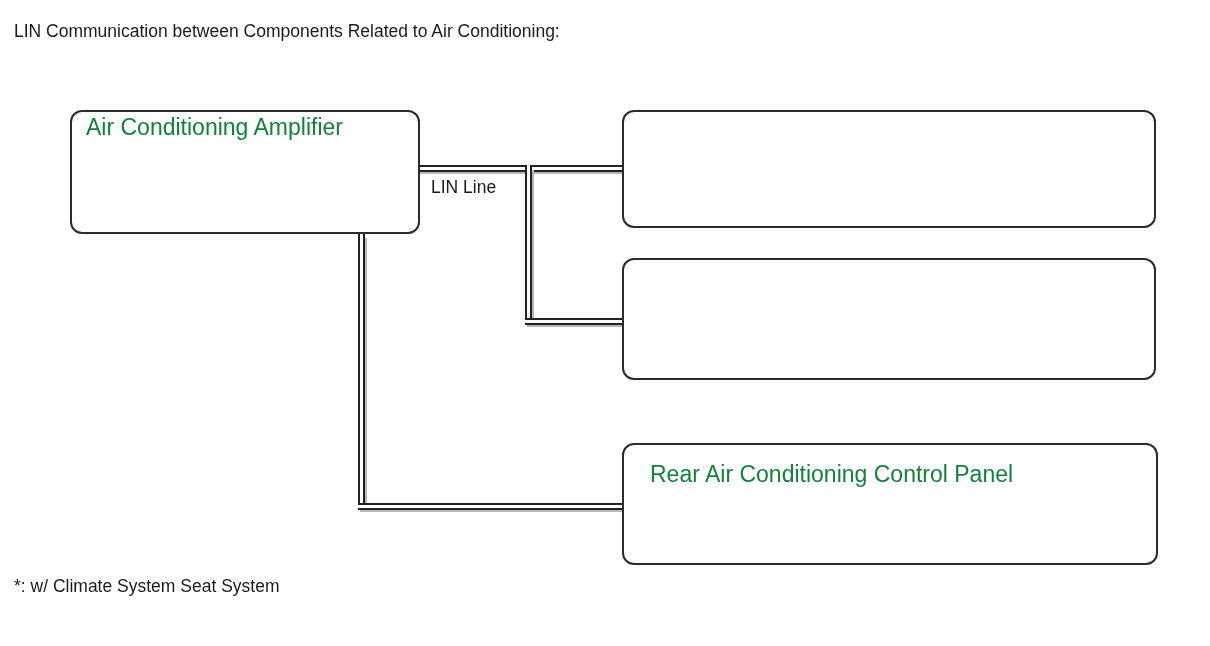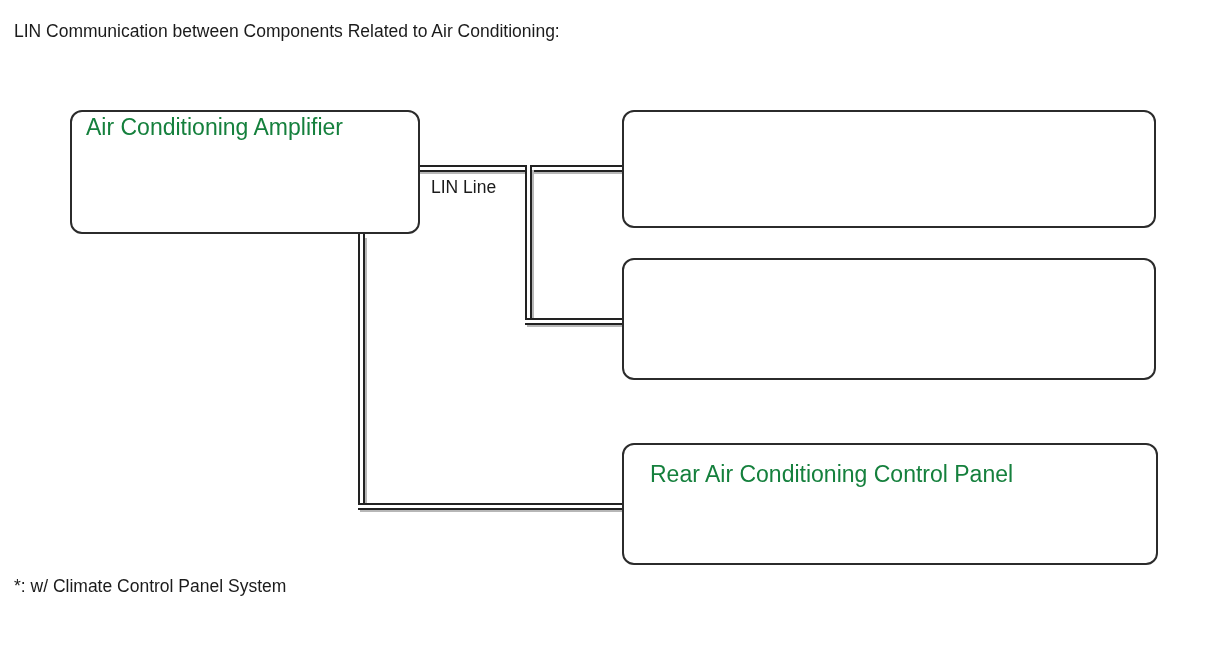--- a/index.html
+++ b/index.html
@@ -115,15 +115,15 @@
   <div class="node-box" style="left:70px; top:110px; width:350px; height:124px;"></div>
   <div class="node-label" style="left:86px; top:116px;">Air Conditioning Amplifier</div>
 
   <div class="node-box" style="left:622px; top:110px; width:534px; height:118px;"></div>
 
   <div class="node-box" style="left:622px; top:258px; width:534px; height:122px;"></div>
 
   <div class="node-box" style="left:622px; top:443px; width:536px; height:122px;"></div>
   <div class="node-label" style="left:642px; top:463px;margin-left:8px;">Rear Air Conditioning Control Panel</div>
 
-  <div class="footnote-text">*: w/ Climate Control Panel System</div>
+  <div class="footnote-text">*: w/ Climate System Seat System</div>
 
 </div>
 
 </body></html>

